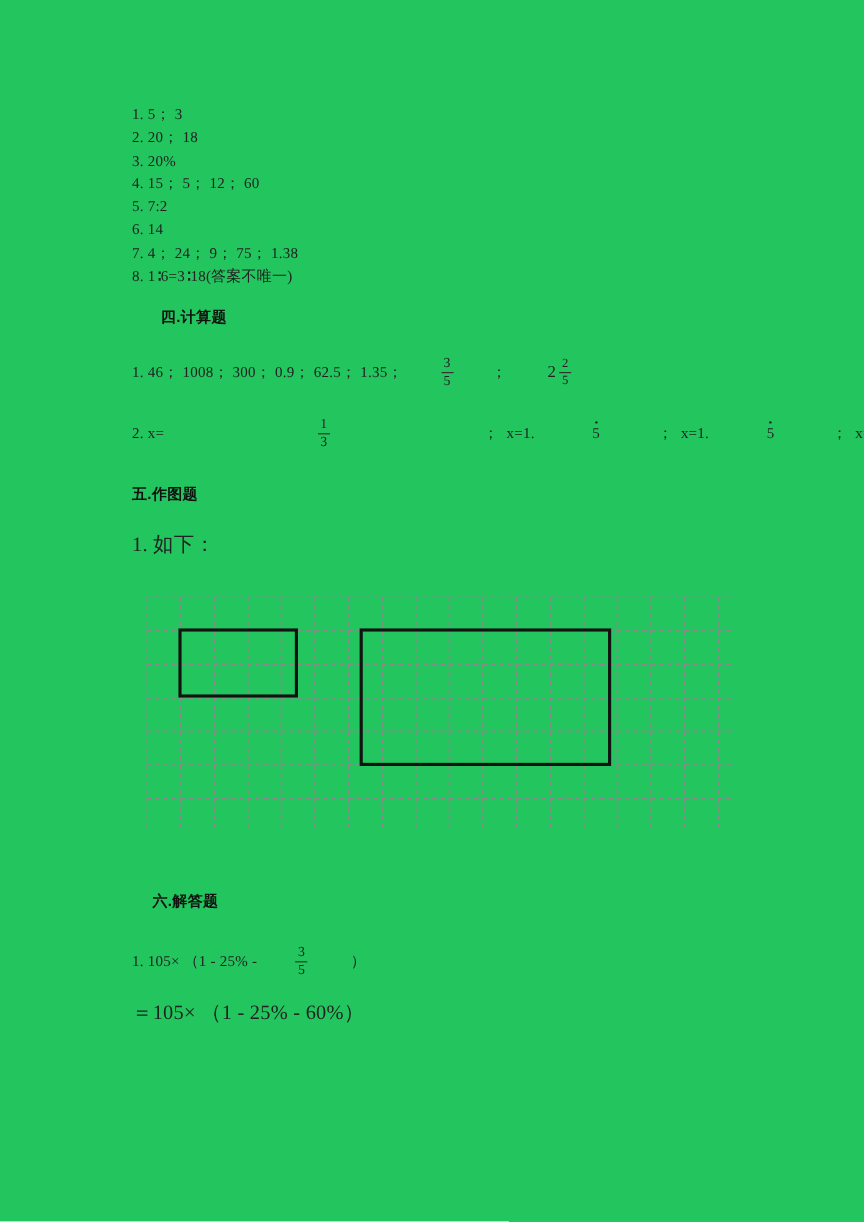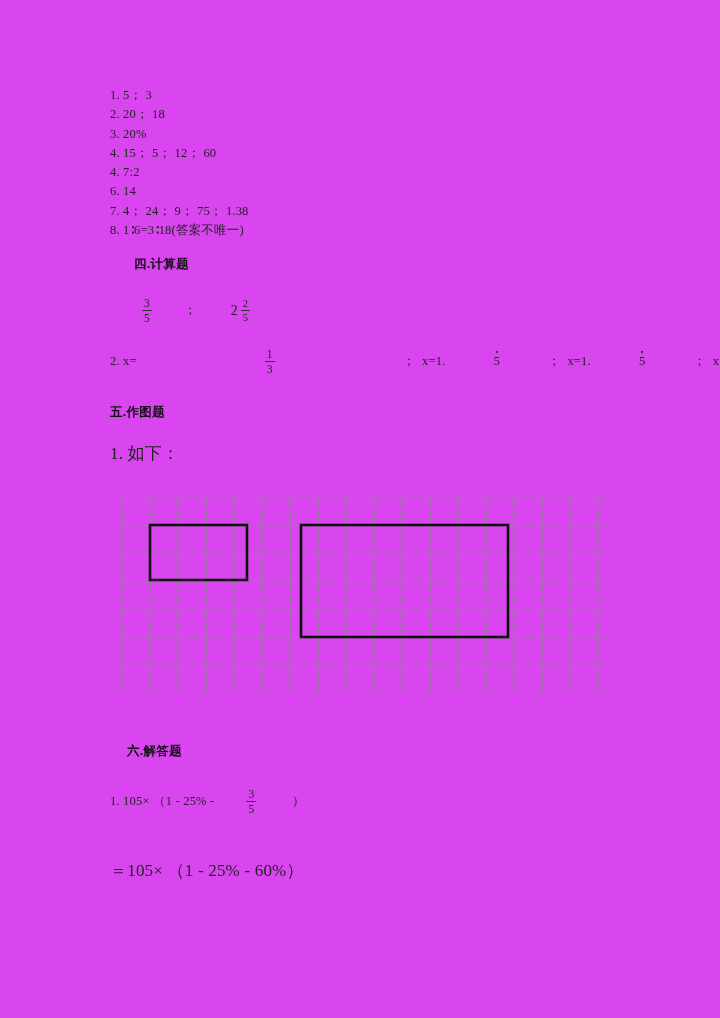--- a/index.html
+++ b/index.html
@@ -11,21 +11,21 @@
     width: 720px;
     height: 1018px;
     position: relative;
     font-family: "Liberation Serif", "DejaVu Serif", serif;
     color: #1a1a1a;
     overflow: hidden;
   }
   .page {
     position: absolute;
     inset: 0;
-    background: #d946ef;
+    background: #22c55e;
   }
 
   
   .ans-list {
     position: absolute;
     left: 110px;
     top: 86px;
     width: 560px;
   }
   .ans-line {
@@ -65,21 +65,21 @@
     display: flex;
     align-items: center;
     font-size: 12.5px;
     color: #222;
     letter-spacing: 0.2px;
     white-space: pre;
   }
   #calc-1 { top: 297px; }
   #calc-2 { top: 348px; gap: 48px; }
   #solve-1 { top: 788px; }
-  #solve-2 { top: 859px; text-align: center; }
+  #solve-2 { top: 832px; text-align: center; }
   .gap-md { display: inline-block; width: 30px; }
   .gap-lg { display: inline-block; width: 34px; }
 
   
   .frac {
     display: inline-flex;
     flex-direction: column;
     align-items: center;
     justify-content: center;
     vertical-align: middle;
@@ -139,29 +139,30 @@
 </head>
 <body>
 
 <div class="page">
 
   <div class="ans-list">
     <div class="ans-line">1. 5； 3</div>
     <div class="ans-line">2. 20； 18</div>
     <div class="ans-line">3. 20%</div>
     <div class="ans-line">4. 15； 5； 12； 60</div>
-    <div class="ans-line">4. 7:2</div>
+    <div class="ans-line">5. 7:2</div>
     <div class="ans-line">6. 14</div>
     <div class="ans-line">7. 4； 24； 9； 75； 1.38</div>
     <div class="ans-line">8. 1∶6=3∶18(答案不唯一)</div>
   </div>
 
   <div class="section-head" id="head-4">四.计算题</div>
 
   <div class="mathrow" id="calc-1">
+    <span>1. 46； 1008； 300； 0.9； 62.5； 1.35；</span>
     <span class="gap-md"></span>
     <span class="frac">
       <span class="num">3</span>
       <span class="den">5</span>
     </span>
     <span class="gap-md"></span>
     <span>；</span>
     <span class="gap-lg"></span>
     <span class="mixed">
       <span class="whole">2</span>

